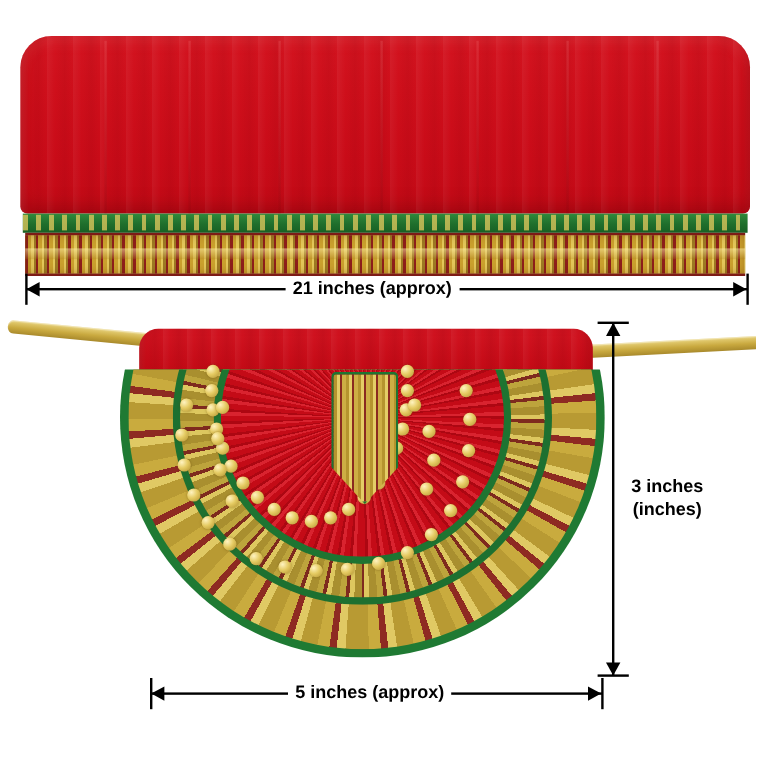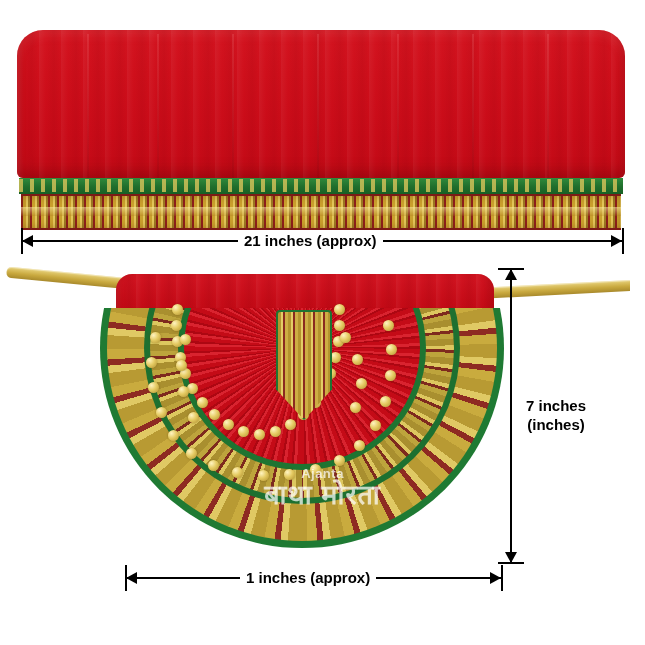--- a/index.html
+++ b/index.html
@@ -429,40 +429,36 @@
       <div class="bead" style="left:356px; top:116px;"></div>
       <div class="bead" style="left:350px; top:140px;"></div>
       <div class="bead" style="left:180px; top:72px;"></div>
       <div class="bead" style="left:176px; top:98px;"></div>
       <div class="bead" style="left:178px; top:124px;"></div>
       <div class="bead" style="left:188px; top:150px;"></div>
     </div>
 
     <div class="center-panel"></div>
 
-    <div class="watermark">
-      <div class="wm-top">Ajanta</div>
-      <div class="wm-main">बाथा मोरता</div>
-    </div>
   </div>
 
   <div>
     <div class="cap dim-h" style="left:498px; top:268px; width:26px; height:2px;"></div>
     <div class="cap dim-h" style="left:498px; top:562px; width:26px; height:2px;"></div>
     <div class="dim-line dim-v" style="left:510px; top:269px; height:294px;"></div>
     <div class="arrow arrow-u" style="left:505px; top:269px;"></div>
     <div class="arrow arrow-d" style="left:505px; top:552px;"></div>
     <div class="dim-label two-line" style="left:520px; top:396px;">
-      <div>7 inches</div>
+      <div>3 inches</div>
       <div>(inches)</div>
     </div>
   </div>
 
   <div>
     <div class="cap dim-v" style="left:125px; top:565px; width:2px; height:26px;"></div>
     <div class="cap dim-v" style="left:501px; top:565px; width:2px; height:26px;"></div>
     <div class="dim-line dim-h" style="left:126px; top:577px; width:376px;"></div>
     <div class="arrow arrow-l" style="left:126px; top:572px;"></div>
     <div class="arrow arrow-r" style="left:490px; top:572px;"></div>
-    <div class="dim-label" style="left:240px; top:569px;">1 inches (approx)</div>
+    <div class="dim-label" style="left:240px; top:569px;">5 inches (approx)</div>
   </div>
 
 </div>
 
 </body></html>

